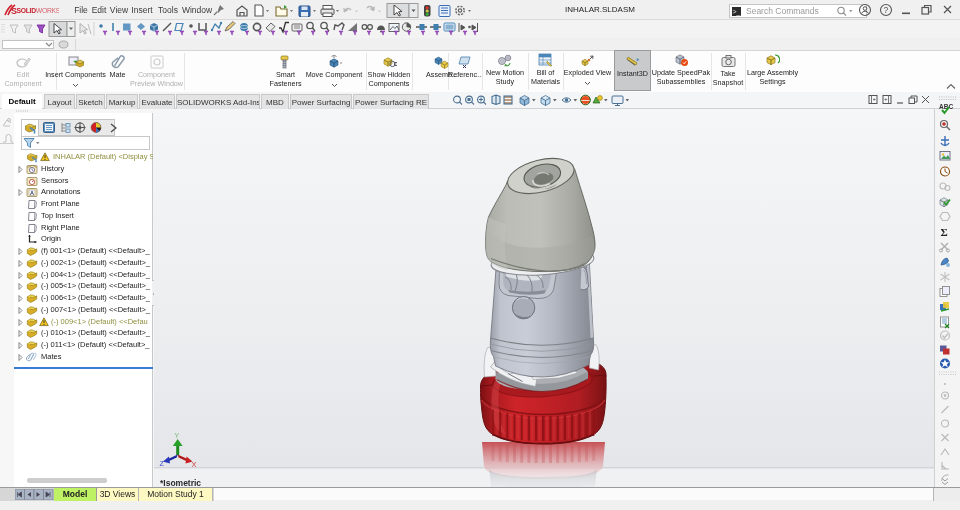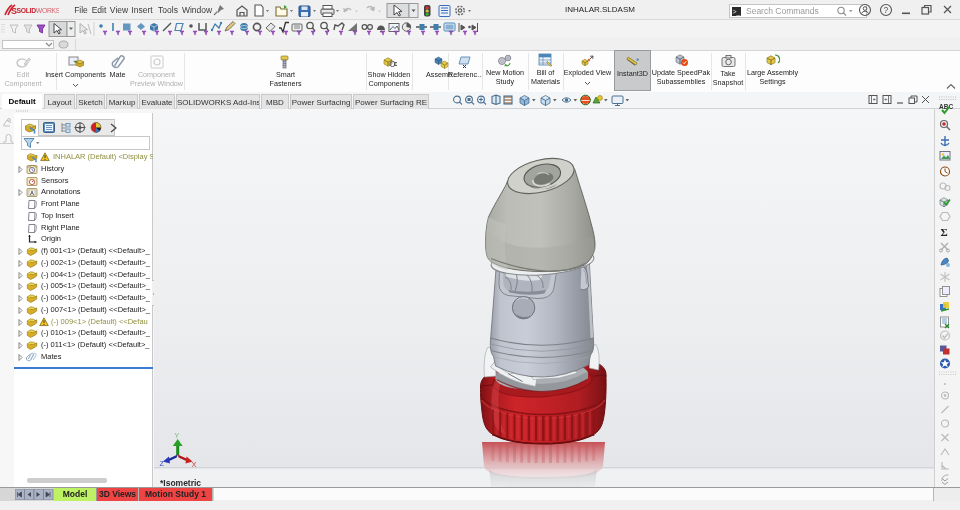--- a/index.html
+++ b/index.html
@@ -26,21 +26,21 @@
   
   #main { position:absolute; left:0; top:109px; width:960px; height:378px; background:#f4f5f7; }
   #lpanel { position:absolute; left:14px; top:0; width:139px; height:378px; background:#ffffff; border-right:1px solid #c8c8c8; }
   #lstrip { position:absolute; left:0; top:0; width:14px; height:378px; background:#f7f7f7; }
   #viewport { position:absolute; left:154px; top:0; width:780px; height:378px; background:linear-gradient(#f6f7f8 0%, #f2f3f5 55%, #e9ebee 100%); }
   #rstrip { position:absolute; left:934px; top:0; width:26px; height:378px; background:#f4f4f5; border-left:1px solid #d0d0d0; }
   
   .trow { position:absolute; left:0; height:12px; line-height:12px; font-size:7.5px; color:#1a1a1a; white-space:nowrap; overflow:hidden; }
   
   #btabs { position:absolute; left:0; top:487px; width:960px; height:13px; background:#fbfbfc; border-top:1px solid #9a9a9a; }
-  .btab { position:absolute; top:0; height:13px; line-height:12px; font-size:8.5px; color:#222; text-align:center; background:#ef4444; border-right:1px solid #b5b5b5; white-space:nowrap; overflow:hidden;font-weight:bold; }
+  .btab { position:absolute; top:0; height:13px; line-height:12px; font-size:8.5px; color:#222; text-align:center; background:#fef9c3; border-right:1px solid #b5b5b5; white-space:nowrap; overflow:hidden; }
   #statusbar { position:absolute; left:0; top:500px; width:960px; height:10px; background:#e9e9ea; border-top:1px solid #c8c8c8; font-size:7.5px; color:#222; }
 </style>
 </head>
 <body>
 <div id="app">
   <div id="titlebar">
     <svg class="abs" style="left:3px;top:2px" width="56" height="16" viewBox="0 0 56 16">
       <path d="M2 13 C4 8 6 5 9 3 M5 13 C7 8 9 5 12 3" stroke="#d0202c" stroke-width="1.6" fill="none"></path>
       <text x="8" y="11.5" font-size="9" font-weight="bold" fill="#c8202c" font-family="Liberation Sans">S</text>
       <text x="13.5" y="11" font-size="6.8" font-weight="bold" fill="#c8202c" font-family="Liberation Sans" letter-spacing="-0.3">SOLID<tspan font-weight="normal" fill="#d4606a">WORKS</tspan></text>
@@ -249,20 +249,27 @@
         </svg><div class="lbl">Mate</div></div>
     <div class="rbtn dis" style="left:129px;width:55px"><svg width="14" height="14" style="margin-top:4px">
           <rect x="1" y="1" width="12" height="12" rx="1" fill="none" stroke="#ccc" stroke-width="1"></rect>
           <circle cx="7" cy="7" r="3" fill="none" stroke="#ccc" stroke-width="1.2"></circle>
         </svg><div class="lbl">Component<br>Preview Window</div></div>
     <div class="rbtn" style="left:268px;width:35px"><svg width="14" height="14" style="margin-top:4px">
           <rect x="2" y="1" width="7" height="4" rx="1" fill="#e8c84a" stroke="#8a7a20" stroke-width="0.7"></rect>
           <rect x="4" y="5" width="3" height="8" fill="#b0b8c0" stroke="#667" stroke-width="0.7"></rect>
           <path d="M4 6.5 h3 M4 8.5 h3 M4 10.5 h3" stroke="#667" stroke-width="0.6"></path>
         </svg><div class="lbl">Smart<br>Fasteners</div></div>
+    <div class="rbtn" style="left:303px;width:62px"><svg width="16" height="14" style="margin-top:4px">
+          <path d="M4 6 l4 -2.2 l4 2.2 l-4 2.2 z M4 6 l0 4 l4 2.2 l0 -4 z M12 6 l0 4 l-4 2.2 l0 -4 z" fill="#4a86b8" stroke="#28567a" stroke-width="0.6"></path>
+          <path d="M8 3 L8 0.5 M5.5 1.5 L8 0 L10.5 1.5" stroke="#888" fill="none" stroke-width="1"></path>
+          <path d="M14 8 L16 8" stroke="#888" stroke-width="1"></path>
+        </svg><div class="lbl">Move Component</div><svg width="7" height="5" style="margin-top:3px">
+          <path d="M1 1 l2.5 2.5 L6 1" fill="none" stroke="#555" stroke-width="1"></path>
+        </svg></div>
     <div class="rbtn" style="left:366px;width:46px"><svg width="15" height="14" style="margin-top:4px">
           <path d="M2 5 l4 -2.2 l4 2.2 l-4 2.2 z M2 5 l0 4 l4 2.2 l0 -4 z M10 5 l0 4 l-4 2.2 l0 -4 z" fill="#e8c84a" stroke="#8a7a20" stroke-width="0.6"></path>
           <circle cx="10.5" cy="9" r="2.6" fill="none" stroke="#556" stroke-width="1"></circle>
           <circle cx="14" cy="9" r="1.6" fill="none" stroke="#556" stroke-width="1"></circle>
         </svg><div class="lbl">Show Hidden<br>Components</div></div>
     <div class="rbtn" style="left:424px;width:36px"><svg width="16" height="14" style="margin-top:4px">
           <path d="M1 4 l3.5 -2 l3.5 2 l-3.5 2 z M1 4 l0 3.5 l3.5 2 l0 -3.5 z M8 4 l0 3.5 l-3.5 2 l0 -3.5 z" fill="#4a86b8" stroke="#28567a" stroke-width="0.5"></path>
           <path d="M7 8 l3.5 -2 l3.5 2 l-3.5 2 z M7 8 l0 3.5 l3.5 2 l0 -3.5 z M14 8 l0 3.5 l-3.5 2 l0 -3.5 z" fill="#e8c84a" stroke="#8a7a20" stroke-width="0.5"></path>
         </svg><div class="lbl">Assemb...</div><svg width="7" height="5" style="margin-top:11px">
           <path d="M1 1 l2.5 2.5 L6 1" fill="none" stroke="#555" stroke-width="1"></path>

